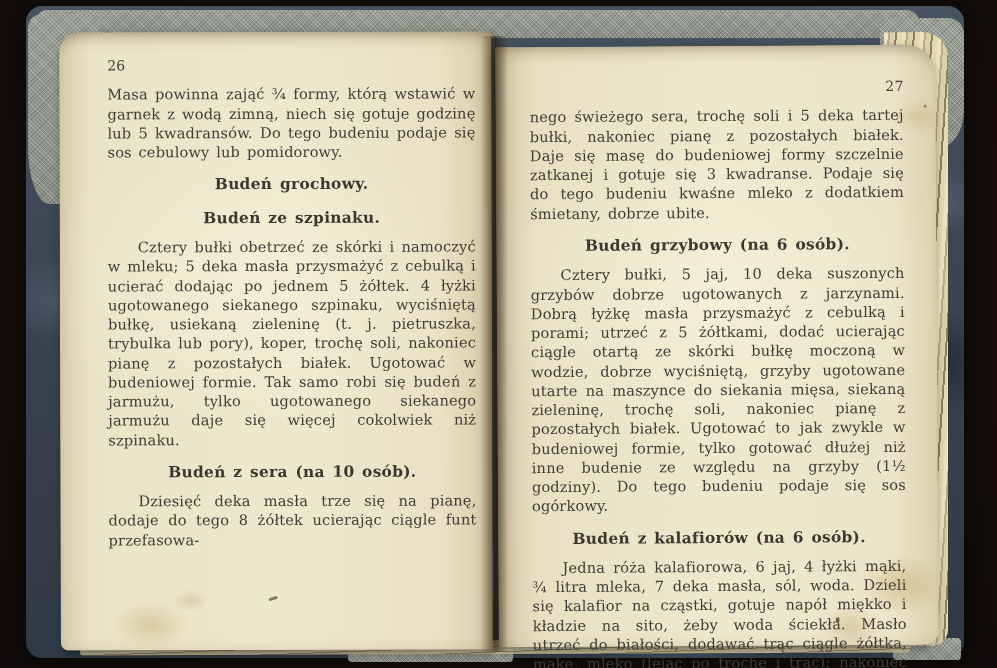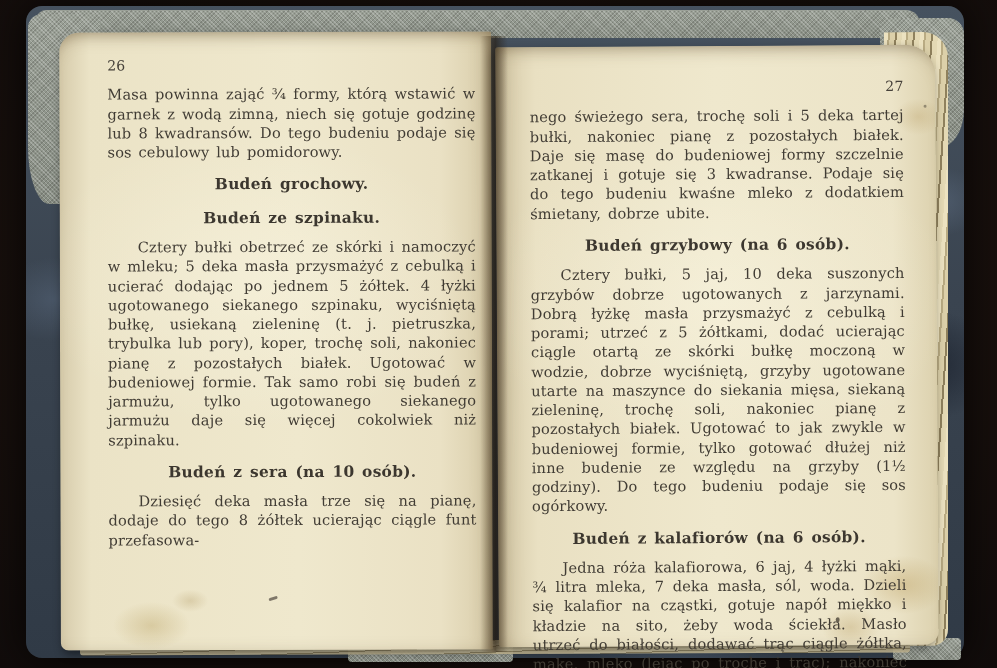--- a/index.html
+++ b/index.html
@@ -113,21 +113,21 @@
   <div class="cloth cloth-bottom-mid"></div>
   <div class="cloth cloth-bottom-right"></div>
 
   <div class="stack-left"></div>
   <div class="stack-right"></div>
   <div class="stack-bottom"></div>
 
   <div class="page page-left">
     <div class="text-col">
       <span class="pagenum">26</span>
-      <p class="cont">Masa powinna zająć ¾ formy, którą wstawić w garnek z wodą zimną, niech się gotuje godzinę lub 8 kwadransów. Do tego budeniu podaje się sos cebulowy lub pomidorowy.</p>
+      <p class="cont">Masa powinna zająć ¾ formy, którą wstawić w garnek z wodą zimną, niech się gotuje godzinę lub 5 kwadransów. Do tego budeniu podaje się sos cebulowy lub pomidorowy.</p>
       <h2>Budeń grochowy.</h2>
       <h2>Budeń ze szpinaku.</h2>
       <p class="para">Cztery bułki obetrzeć ze skórki i namoczyć w mleku; 5 deka masła przysmażyć z cebulką i ucierać dodając po jednem 5 żółtek. 4 łyżki ugotowanego siekanego szpinaku, wyciśniętą bułkę, usiekaną zieleninę (t. j. pietruszka, trybulka lub pory), koper, trochę soli, nakoniec pianę z pozostałych białek. Ugotować w budeniowej formie. Tak samo robi się budeń z jarmużu, tylko ugotowanego siekanego jarmużu daje się więcej cokolwiek niż szpinaku.</p>
       <h2>Budeń z sera (na 10 osób).</h2>
       <p class="para">Dziesięć deka masła trze się na pianę, dodaje do tego 8 żółtek ucierając ciągle funt przefasowa-</p>
     </div>
     <div class="smudge"></div>
   </div>
 
   <div class="page page-right">

